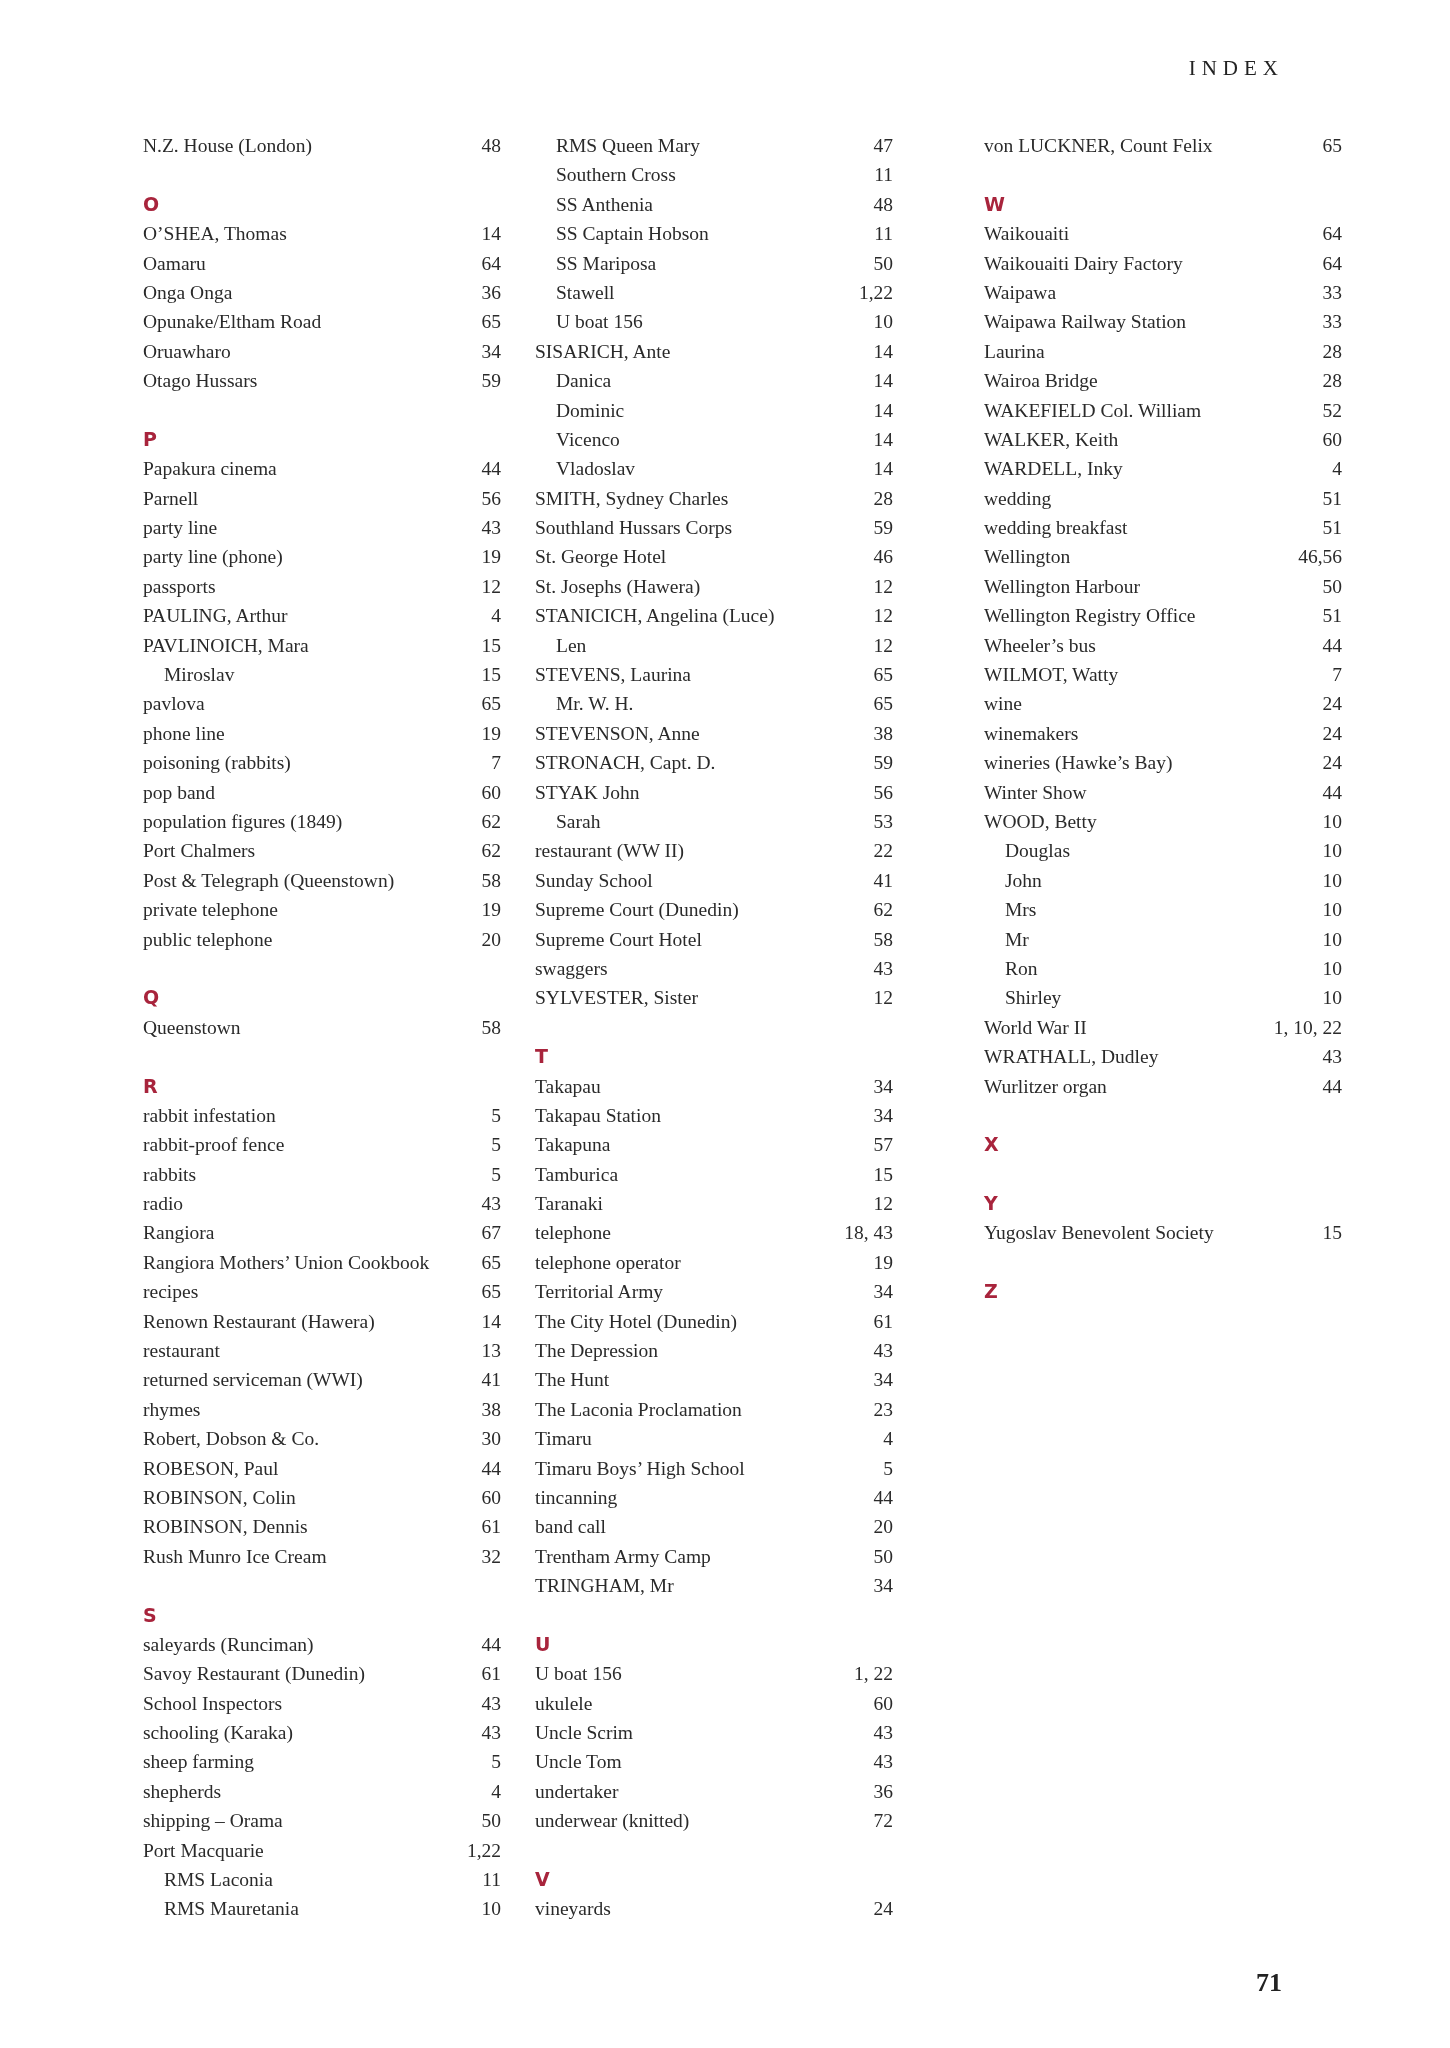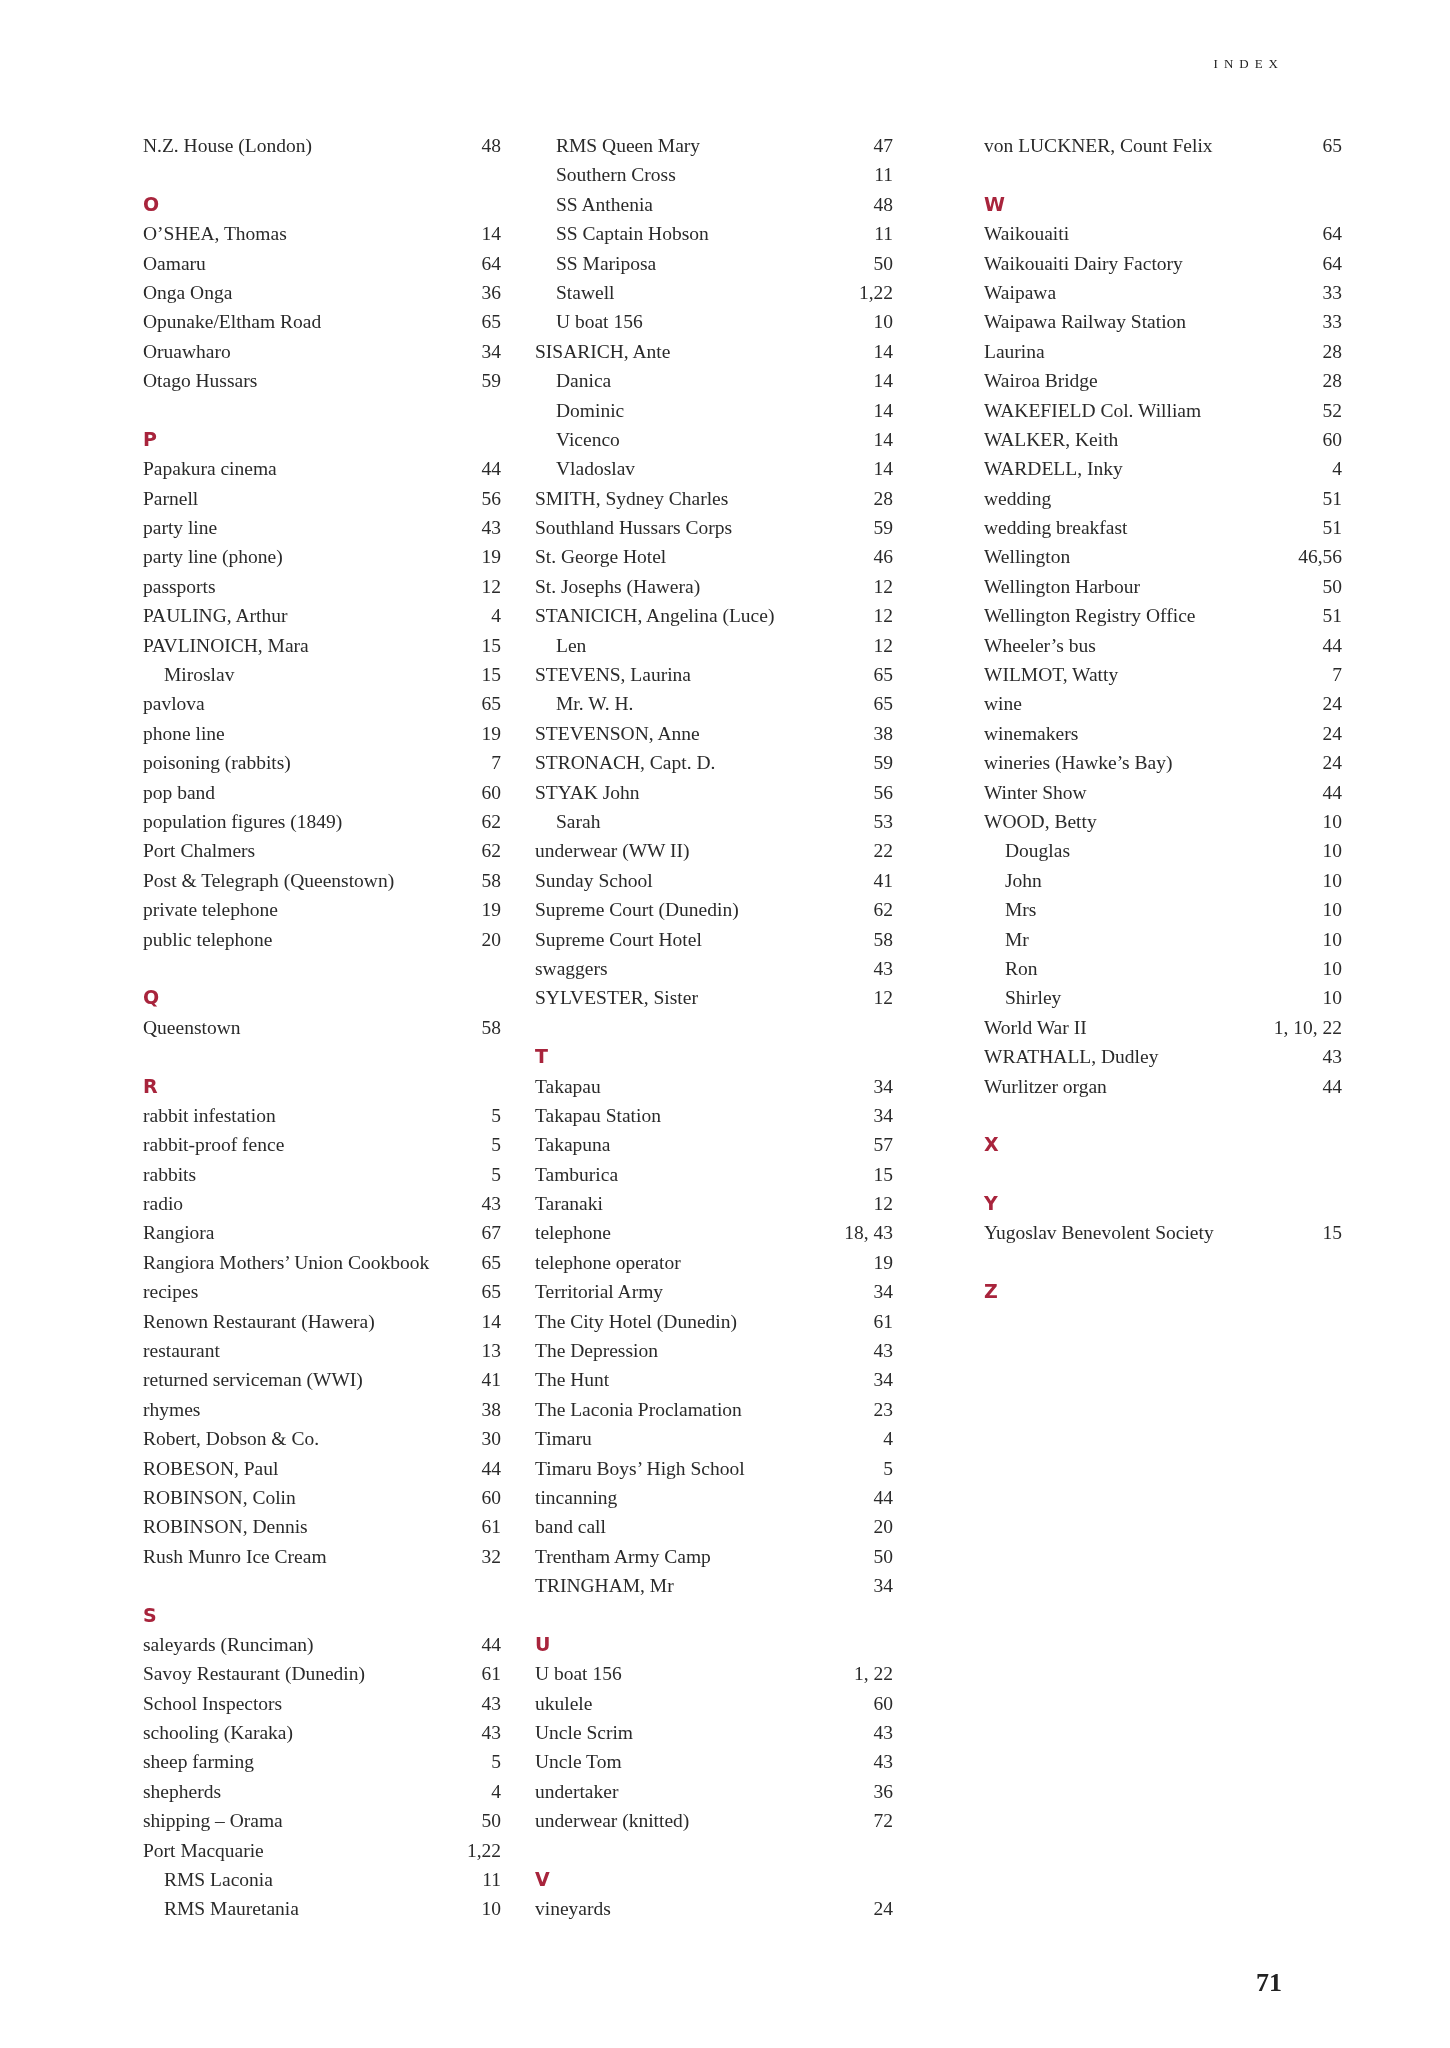--- a/index.html
+++ b/index.html
@@ -3,21 +3,21 @@
   <meta charset="utf-8">
   <style>
     html, body { margin: 0; padding: 0; background: #ffffff; }
     body {
       width: 1450px; height: 2048px; position: relative; overflow: hidden;
       font-family: "Liberation Serif", "DejaVu Serif", serif;
       color: #2a2a2a;
     }
     .running-head {
       position: absolute; top: 56px; right: 166px;
-      font-size: 13px; letter-spacing: 6px; color: #222;
+      font-size: 21px; letter-spacing: 6px; color: #222;
     }
     .page-number {
       position: absolute; top: 1968px; right: 168px;
       font-size: 26px; font-weight: bold; color: #222;
     }
     .column {
       position: absolute; top: 131px; width: 358px;
     }
     #col-0 { left: 143px; }
     #col-1 { left: 535px; }
@@ -342,21 +342,21 @@
     </div>
     <div class="entry">
       <span class="term">STYAK John</span>
       <span class="pages">56</span>
     </div>
     <div class="entry sub">
       <span class="term">Sarah</span>
       <span class="pages">53</span>
     </div>
     <div class="entry">
-      <span class="term">underwear (WW II)</span>
+      <span class="term">restaurant (WW II)</span>
       <span class="pages">22</span>
     </div>
     <div class="entry">
       <span class="term">Sunday School</span>
       <span class="pages">41</span>
     </div>
     <div class="entry">
       <span class="term">Supreme Court (Dunedin)</span>
       <span class="pages">62</span>
     </div>

